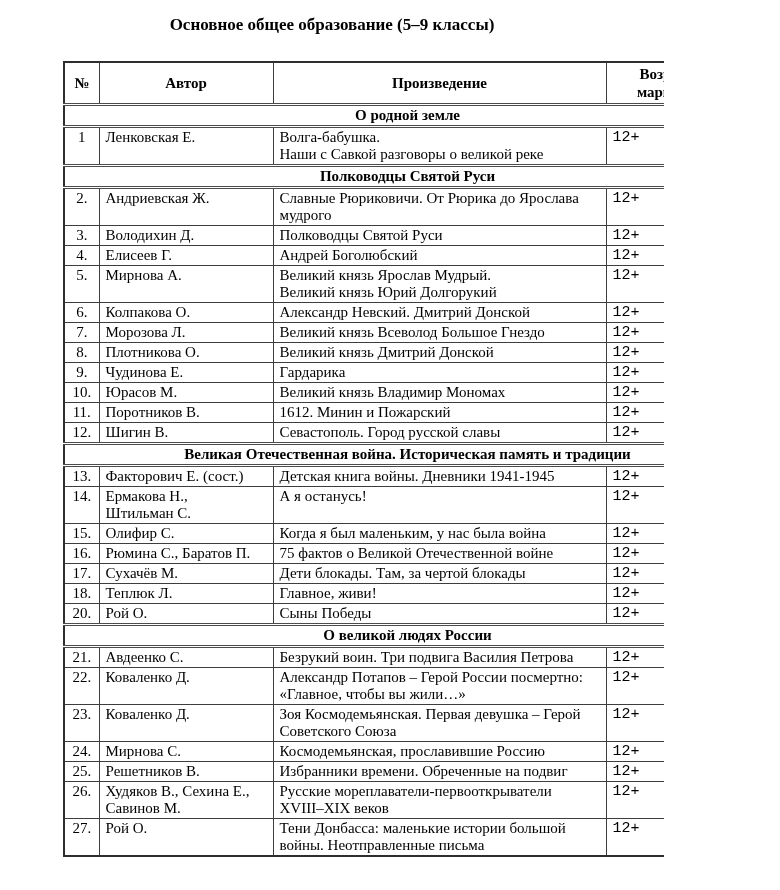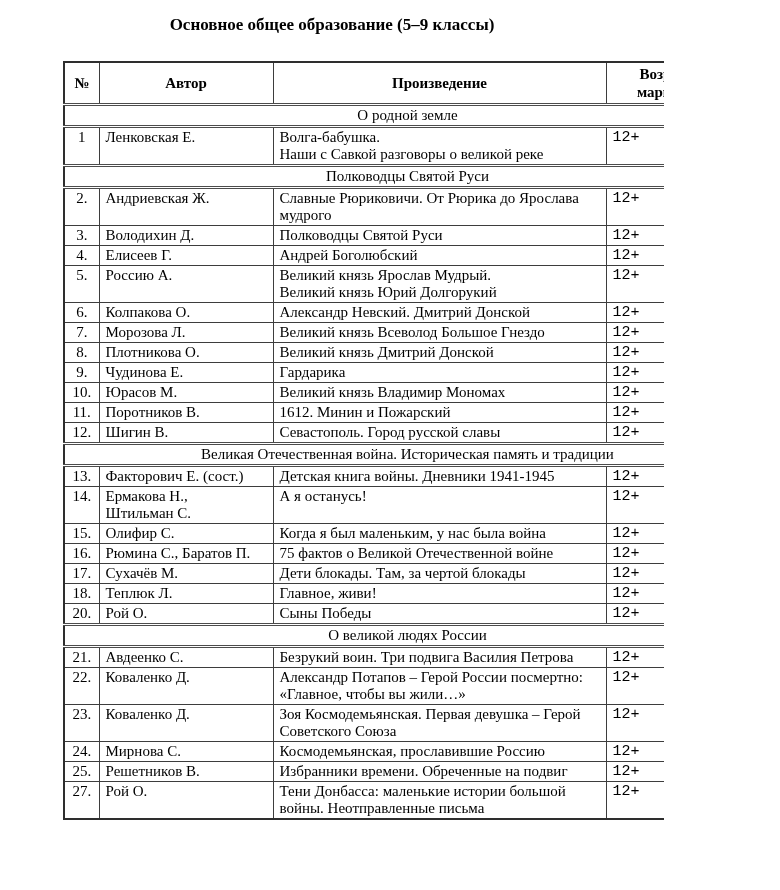--- a/index.html
+++ b/index.html
@@ -43,21 +43,21 @@
     line-height: 18px;
     padding: 2px 3px;
     border-bottom: 3px double #4c4c4c;
   }
   table.books td {
     line-height: 17px;
     padding: 1px 6px;
     vertical-align: top;
   }
   tr.section-row td {
-    font-weight: 400;
+    font-weight: 700;
     text-align: center;
     padding: 1px 4px;
     border-top: 3px double #4c4c4c;
     border-bottom: 3px double #4c4c4c;
   }
   td.num {
     text-align: center;
     padding: 1px 1px;
   }
   td.age {
@@ -119,21 +119,21 @@
           <td class="age">12+</td>
         </tr>
         <tr>
           <td class="num">4.</td>
           <td class="author">Елисеев Г.</td>
           <td class="work">Андрей Боголюбский</td>
           <td class="age">12+</td>
         </tr>
         <tr>
           <td class="num">5.</td>
-          <td class="author">Россию А.</td>
+          <td class="author">Мирнова А.</td>
           <td class="work">Великий князь Ярослав Мудрый.
 Великий князь Юрий Долгорукий</td>
           <td class="age">12+</td>
         </tr>
         <tr>
           <td class="num">6.</td>
           <td class="author">Колпакова О.</td>
           <td class="work">Александр Невский. Дмитрий Донской</td>
           <td class="age">12+</td>
         </tr>
@@ -243,20 +243,28 @@
         <tr>
           <td class="num">24.</td>
           <td class="author">Мирнова С.</td>
           <td class="work">Космодемьянская, прославившие Россию</td>
           <td class="age">12+</td>
         </tr>
         <tr>
           <td class="num">25.</td>
           <td class="author">Решетников В.</td>
           <td class="work">Избранники времени. Обреченные на подвиг</td>
+          <td class="age">12+</td>
+        </tr>
+        <tr>
+          <td class="num">26.</td>
+          <td class="author">Худяков В., Сехина Е.,
+Савинов М.</td>
+          <td class="work">Русские мореплаватели-первооткрыватели
+XVIII–XIX веков</td>
           <td class="age">12+</td>
         </tr>
         <tr>
           <td class="num">27.</td>
           <td class="author">Рой О.</td>
           <td class="work">Тени Донбасса: маленькие истории большой войны. Неотправленные письма</td>
           <td class="age">12+</td>
         </tr>
       </tbody>
   </table>

